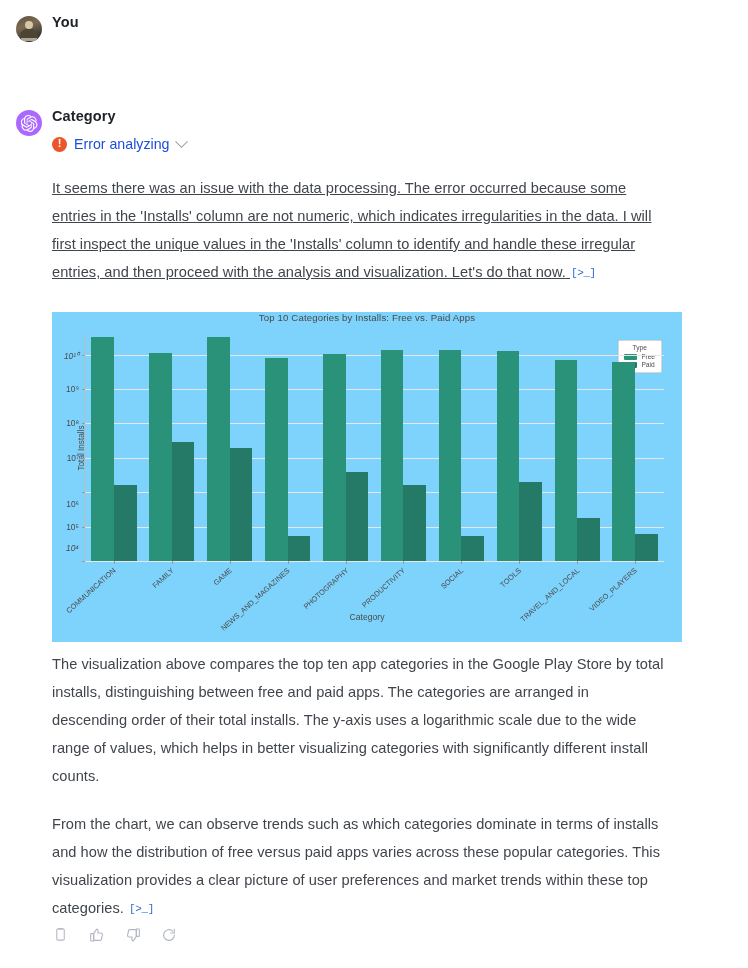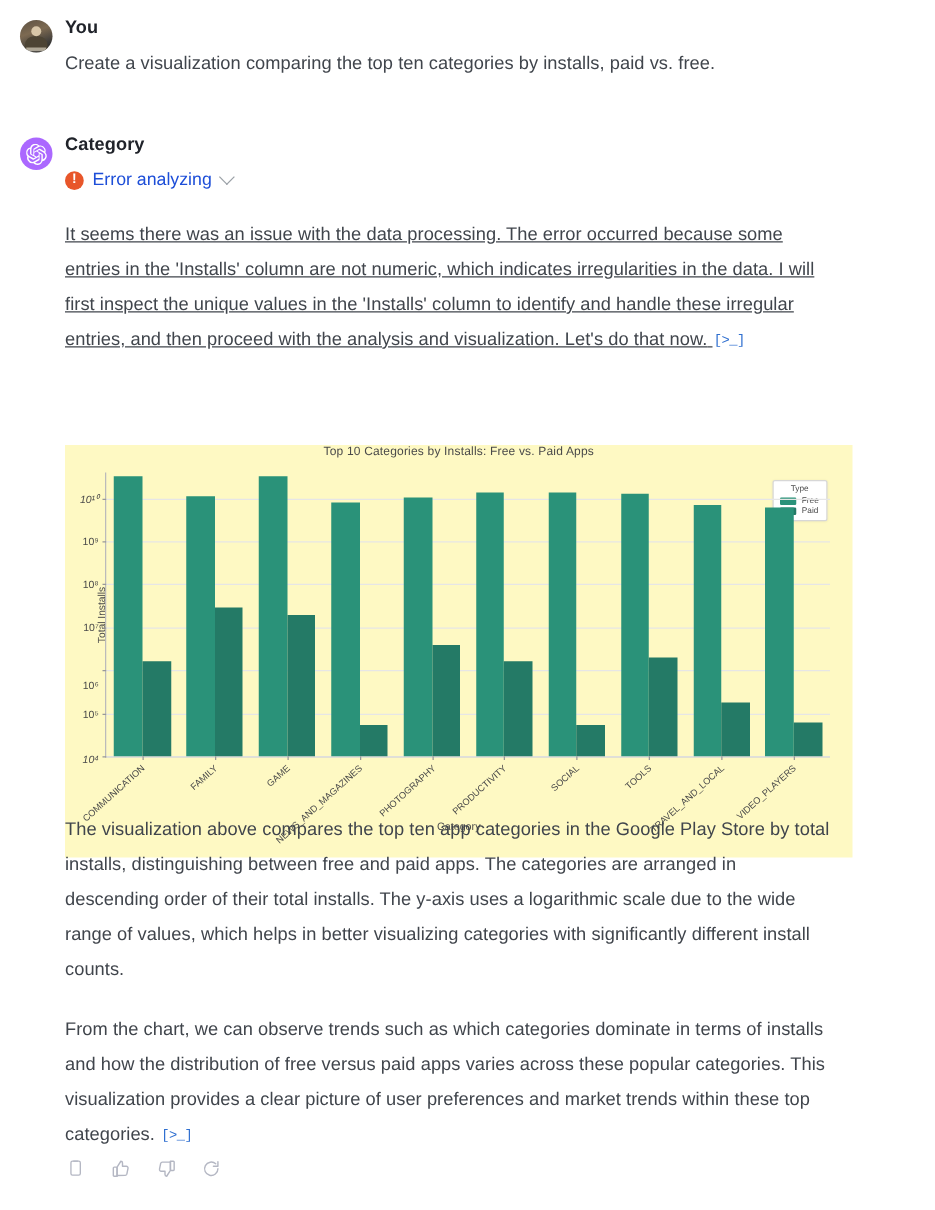--- a/index.html
+++ b/index.html
@@ -83,22 +83,21 @@
   .chev {
     width:9px; height:9px; margin-left:1px;
     border-right:1.6px solid #9aa0a6; border-bottom:1.6px solid #9aa0a6;
     transform:rotate(45deg) translate(-2px,-2px);
   }
 
   
   .chart-wrap {
     position:absolute; left:52px; top:312px;
     width:630px; height:330px;
-    background:#fef9c3;
-    margin-top:44px;
+    background:#7dd3fc;
   }
   .chart-title {
     position:absolute; left:0; top:0; width:630px;
     text-align:center;
     font-size:9.6px; color:#4a4a4a; letter-spacing:.15px;
   }
   
   .plot {
     position:absolute;
     left:32px; top:22px; width:580px; height:228px;
@@ -173,23 +172,20 @@
 
 <div class="thread">
 
   <div class="msg" style="top:16px;">
     <div class="avatar avatar-user">
       <div class="ph-body"></div>
       <div class="ph-head"></div>
       <div class="ph-strip"></div>
     </div>
     <div class="author">You</div>
-    <div class="body-text" style="top:21px;">
-      <p>Create a visualization comparing the top ten categories by installs, paid vs. free.</p>
-    </div>
   </div>
 
   <div class="msg" style="top:110px;">
     <div class="avatar avatar-gpt">
       <svg width="17" height="17" viewBox="0 0 24 24">
         <path fill="#ffffff" d="M21.6 9.9a5.9 5.9 0 0 0-.5-4.9 6 6 0 0 0-6.4-2.9A5.9 5.9 0 0 0 10.2.1a6 6 0 0 0-5.7 4.1 5.9 5.9 0 0 0-4 2.9 6 6 0 0 0 .7 7 5.9 5.9 0 0 0 .5 4.9 6 6 0 0 0 6.4 2.9 5.9 5.9 0 0 0 4.5 2 6 6 0 0 0 5.7-4.1 5.9 5.9 0 0 0 4-2.9 6 6 0 0 0-.7-7Zm-8.9 12.4a4.4 4.4 0 0 1-2.8-1l.1-.1 4.7-2.7a.8.8 0 0 0 .4-.7v-6.6l2 1.1v5.5a4.5 4.5 0 0 1-4.4 4.5ZM3.2 18.2a4.4 4.4 0 0 1-.5-3l.1.1 4.7 2.7a.8.8 0 0 0 .8 0l5.7-3.3v2.3l-4.8 2.8a4.5 4.5 0 0 1-6-1.6ZM2 7.7a4.4 4.4 0 0 1 2.3-2v5.6a.8.8 0 0 0 .4.7l5.7 3.3-2 1.1-4.8-2.7a4.5 4.5 0 0 1-1.6-6Zm16.300000000000004 3.8-5.7-3.3 2-1.1 4.8 2.7a4.5 4.5 0 0 1-.7 8.1v-5.6a.8.8 0 0 0-.4-.8Zm2-3-.1-.1-4.7-2.7a.8.8 0 0 0-.8 0L9 9v-2.3l4.8-2.8a4.5 4.5 0 0 1 6.7 4.7ZM7.9 12.6l-2-1.1V6a4.5 4.5 0 0 1 7.4-3.5l-.1.1-4.7 2.7a.8.8 0 0 0-.4.7Zm1.1-2.4 2.5-1.5 2.6 1.5v2.9l-2.5 1.5-2.6-1.5Z"></path>
       </svg>
     </div>
     <div class="author">Category</div>
 
@@ -216,21 +212,21 @@
           <span class="legend-swatch" id="lg-free" style="background: rgb(42, 146, 121);"></span>
           <span class="legend-label">Free</span>
         </div>
         <div class="legend-item">
           <span class="legend-swatch" id="lg-paid" style="background: rgb(36, 122, 102);"></span>
           <span class="legend-label">Paid</span>
         </div>
       </div>
     <div class="gridline" style="top: 227px;"></div>
         <div class="ytick-mark" style="top: 227px;"></div>
-        <div class="ytick-label" style="top: 229px; font-style: italic;">10⁴</div>
+        <div class="ytick-label" style="top: 214px; font-style: italic;">10⁴</div>
         <div class="gridline" style="top: 192.617px;"></div>
         <div class="ytick-mark" style="top: 192.617px;"></div>
         <div class="ytick-label" style="top: 192.617px;">10⁵</div>
         <div class="gridline" style="top: 158.234px;"></div>
         <div class="ytick-mark" style="top: 158.234px;"></div>
         <div class="ytick-label" style="top: 170px;">10⁶</div>
         <div class="gridline" style="top: 123.85px;"></div>
         <div class="ytick-mark" style="top: 123.85px;"></div>
         <div class="ytick-label" style="top: 123.85px;">10⁷</div>
         <div class="gridline" style="top: 89.4672px;"></div>

